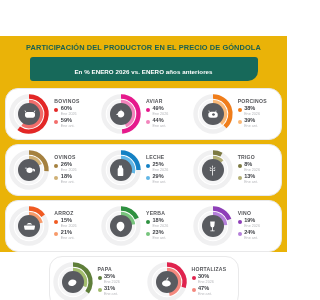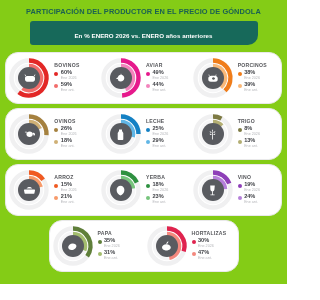--- a/index.html
+++ b/index.html
@@ -2,21 +2,21 @@
 <html><head>
 <meta charset="utf-8">
 <style>
   * { box-sizing: border-box; margin: 0; padding: 0; }
   html, body {
     width: 287px; height: 300px;
     background: #ffffff;
     font-family: "Liberation Sans", sans-serif;
     overflow: hidden;
   }
-  .page { position: relative; width: 287px; height: 284px; background: #84cc16; }
+  .page { position: relative; width: 287px; height: 216px; background: #eab308; margin-top: 36px; }
 
   
   .title {
     text-align: center;
     font-size: 7.4px;
     font-weight: bold;
     letter-spacing: .1px;
     color: #1b6152;
     padding: 8px 6px 0 6px;
     line-height: 1.1;

